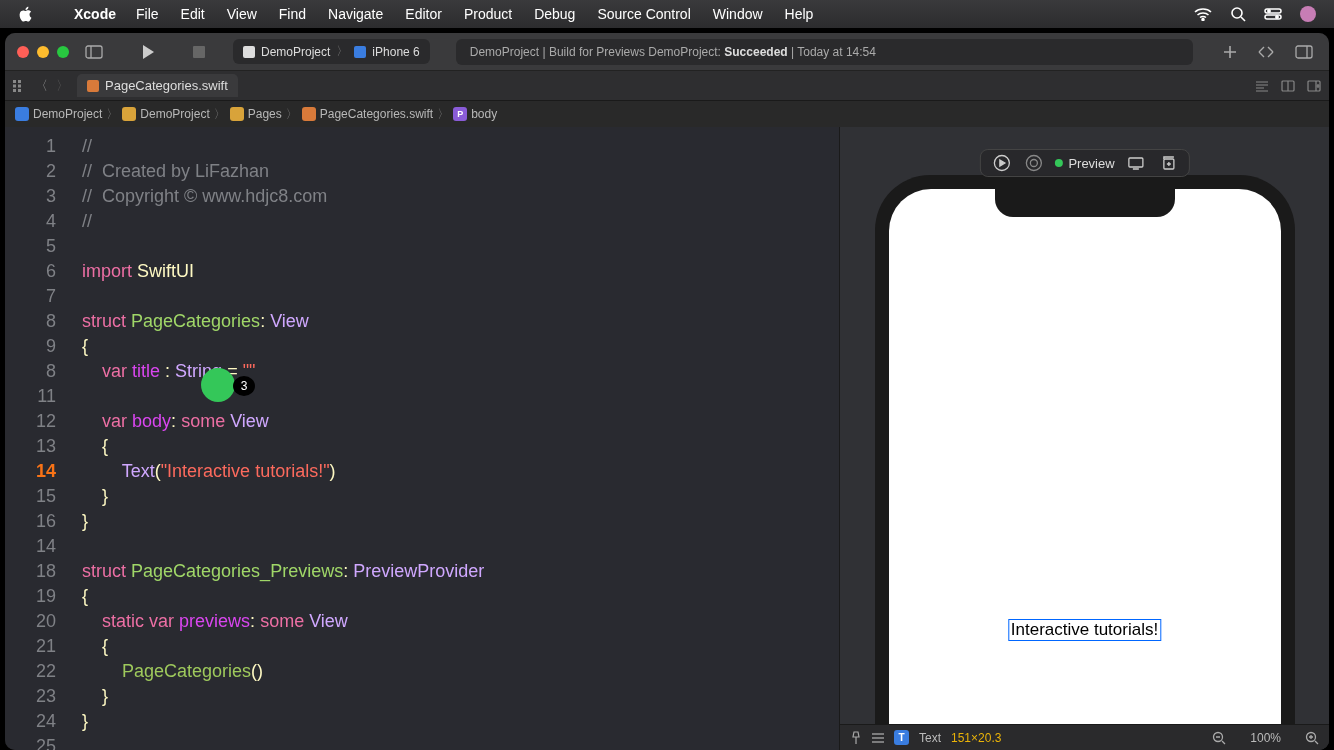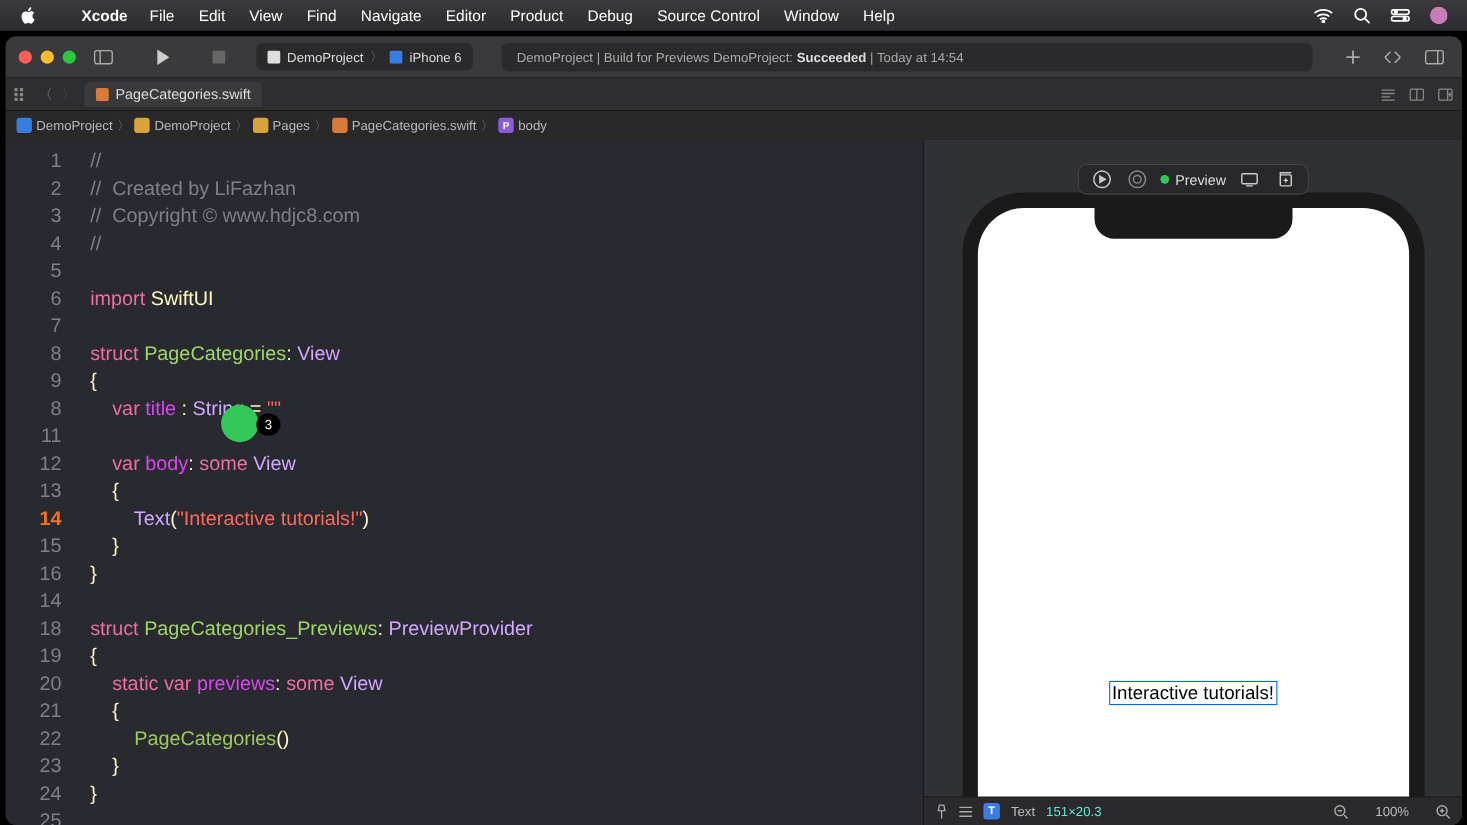--- a/index.html
+++ b/index.html
@@ -349,21 +349,21 @@
           </span>
         <span>
             <svg width="12" height="10" viewBox="0 0 12 10" stroke="#aaa" stroke-width="1.3">
               <line x1="0" y1="1" x2="12" y2="1"></line>
               <line x1="0" y1="5" x2="12" y2="5"></line>
               <line x1="0" y1="9" x2="12" y2="9"></line>
             </svg>
           </span>
         <span class="t-icon">T</span>
         <span>Text</span>
-        <span style="color:#5eead4;">151×20.3</span>
+        <span style="color:#eab308;">151×20.3</span>
         <div class="right">
           <span>
               <svg width="14" height="14" viewBox="0 0 14 14" fill="none" stroke="#aaa" stroke-width="1.3">
                 <circle cx="6" cy="6" r="4.5"></circle>
                 <path d="M10 10l3 3M4 6h4"></path>
               </svg>
             </span>
           <span>100%</span>
           <span>
               <svg width="14" height="14" viewBox="0 0 14 14" fill="none" stroke="#aaa" stroke-width="1.3">

